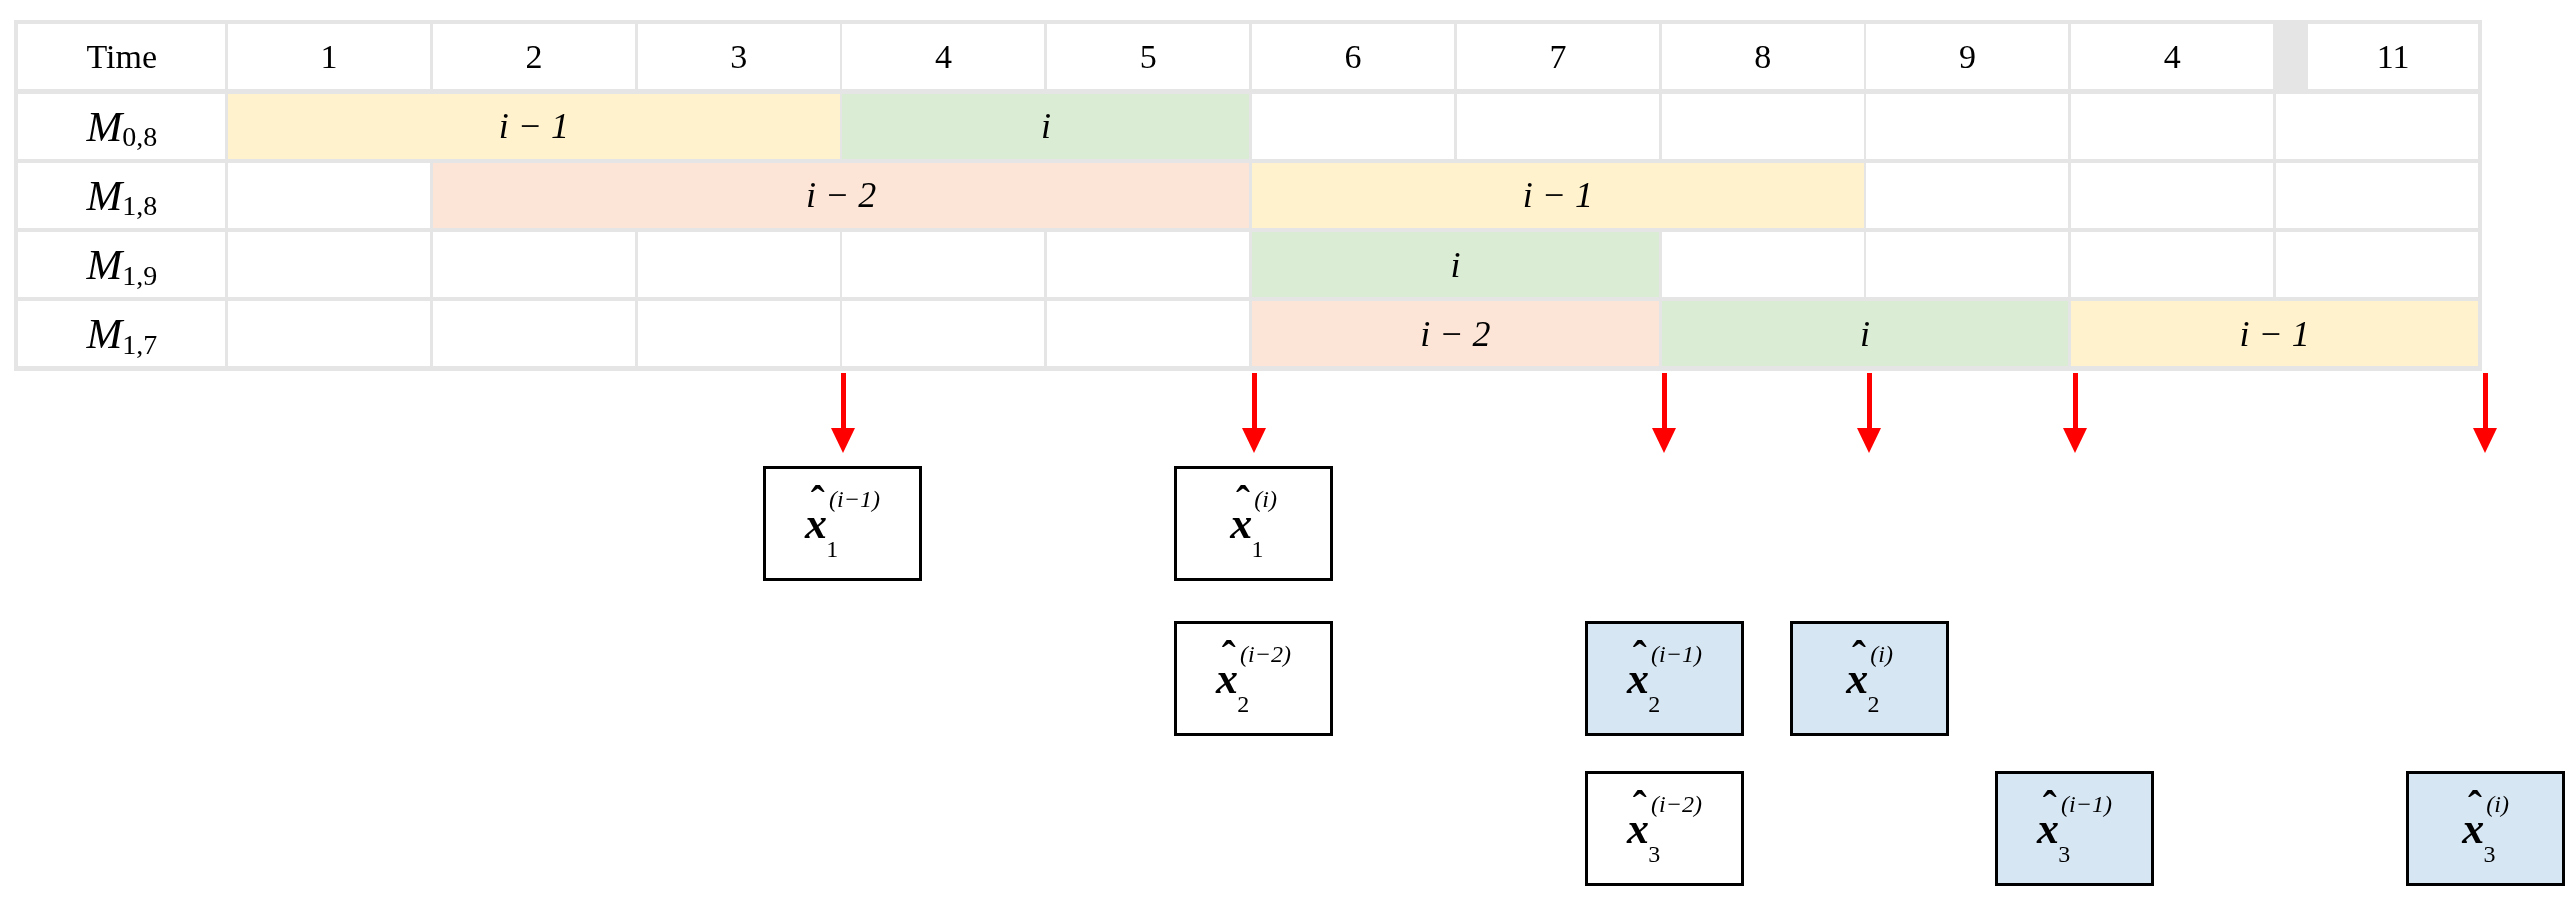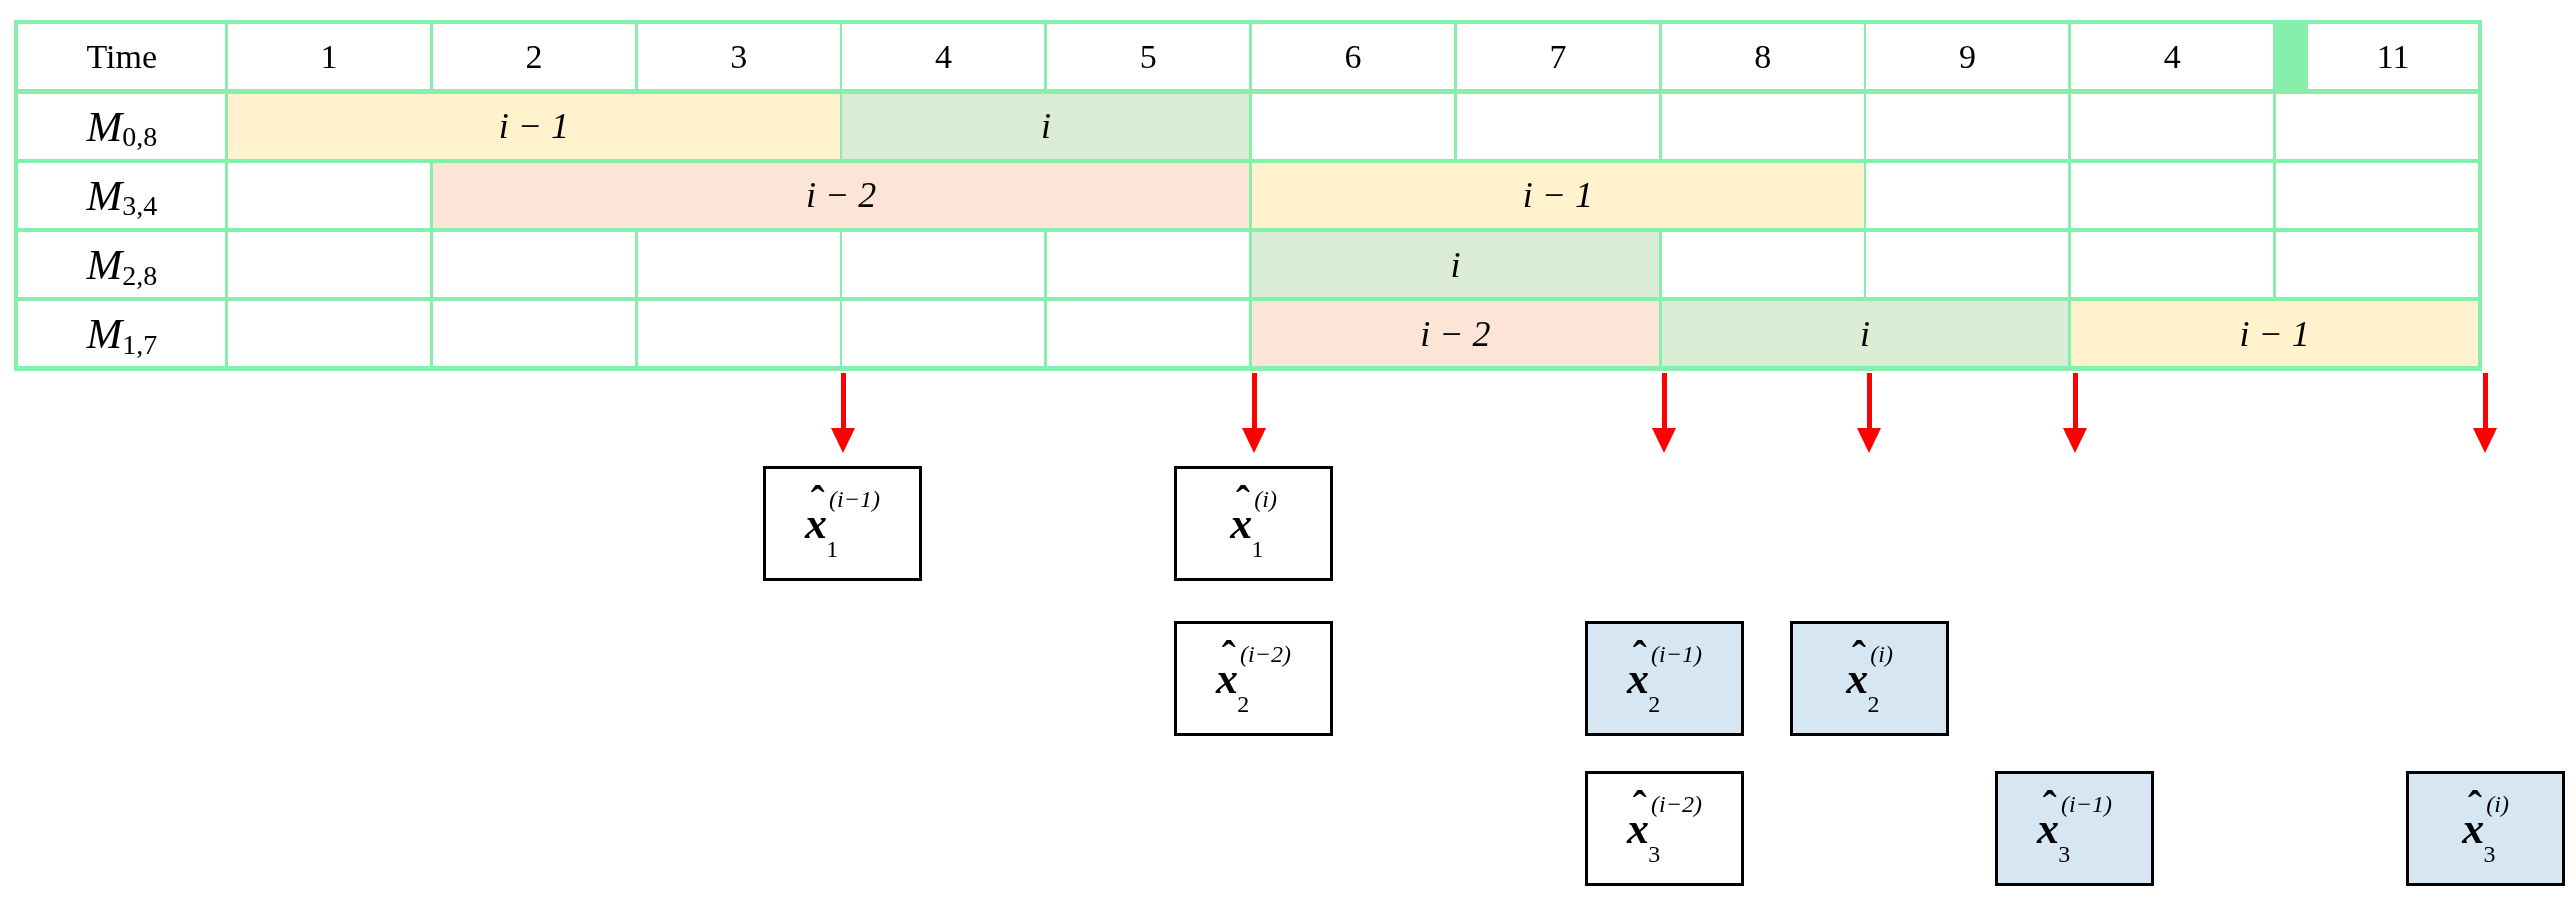--- a/index.html
+++ b/index.html
@@ -7,21 +7,21 @@
     width:2576px;height:906px;position:relative;background:#ffffff;
     font-family:"Liberation Serif",serif;color:#000;overflow:hidden;
   }
   
   #schedule-grid{
     position:absolute;left:14px;top:20px;
     display:grid;
     grid-template-columns:207px repeat(11,202px);
     grid-template-rows:repeat(5,65px);
     column-gap:2.8px;row-gap:4.3px;
-    padding:4.3px;background:#86efac;
+    padding:4.3px;background:#e5e5e5;
   }
   .hcell,.cell,.mlabel{background:#fff;display:flex;align-items:center;justify-content:center;}
   .hcell{font-size:34px;}
   .mlabel{font-size:43px;}
   .mbase{font-style:italic;}
   .msub{font-size:28px;transform:translateY(11.4px);}
   .bar{display:flex;align-items:center;justify-content:center;}
   .bar-label{font-style:italic;font-size:36px;white-space:nowrap;}
   
   .arrow{position:absolute;width:0;height:0;}
@@ -93,35 +93,35 @@
       <span class="bar-label">i</span>
     </div>
     <div class="cell" style="grid-area: 2 / 7;"></div>
     <div class="cell" style="grid-area: 2 / 8;"></div>
     <div class="cell" style="grid-area: 2 / 9;"></div>
     <div class="cell" style="grid-area: 2 / 10;"></div>
     <div class="cell" style="grid-area: 2 / 11;"></div>
     <div class="cell" style="grid-area: 2 / 12;"></div>
     <div class="mlabel" style="grid-area: 3 / 1;">
       <span class="mbase">M</span>
-      <span class="msub">3,4</span>
+      <span class="msub">1,8</span>
     </div>
     <div class="cell" style="grid-area: 3 / 2;"></div>
     <div class="bar" style="grid-area: 3 / 3 / auto / span 4; background: rgb(252, 228, 214);">
       <span class="bar-label">i − 2</span>
     </div>
     <div class="bar" style="grid-area: 3 / 7 / auto / span 3; background: rgb(255, 242, 204);">
       <span class="bar-label">i − 1</span>
     </div>
     <div class="cell" style="grid-area: 3 / 10;"></div>
     <div class="cell" style="grid-area: 3 / 11;"></div>
     <div class="cell" style="grid-area: 3 / 12;"></div>
     <div class="mlabel" style="grid-area: 4 / 1;">
       <span class="mbase">M</span>
-      <span class="msub">2,8</span>
+      <span class="msub">1,9</span>
     </div>
     <div class="cell" style="grid-area: 4 / 2;"></div>
     <div class="cell" style="grid-area: 4 / 3;"></div>
     <div class="cell" style="grid-area: 4 / 4;"></div>
     <div class="cell" style="grid-area: 4 / 5;"></div>
     <div class="cell" style="grid-area: 4 / 6;"></div>
     <div class="bar" style="grid-area: 4 / 7 / auto / span 2; background: rgb(218, 236, 212);">
       <span class="bar-label">i</span>
     </div>
     <div class="cell" style="grid-area: 4 / 9;"></div>

